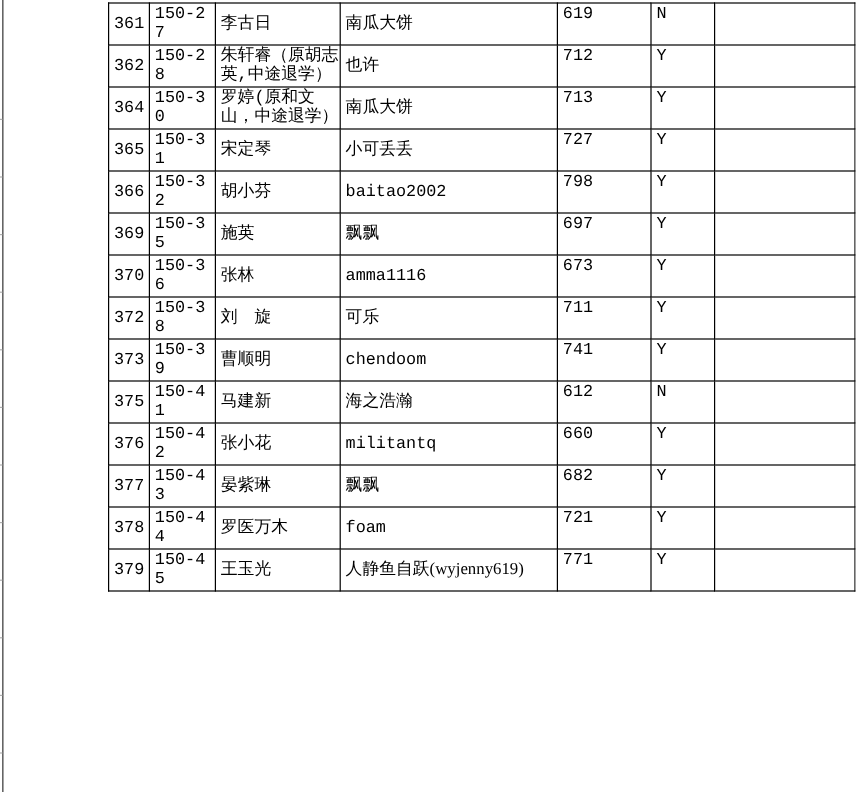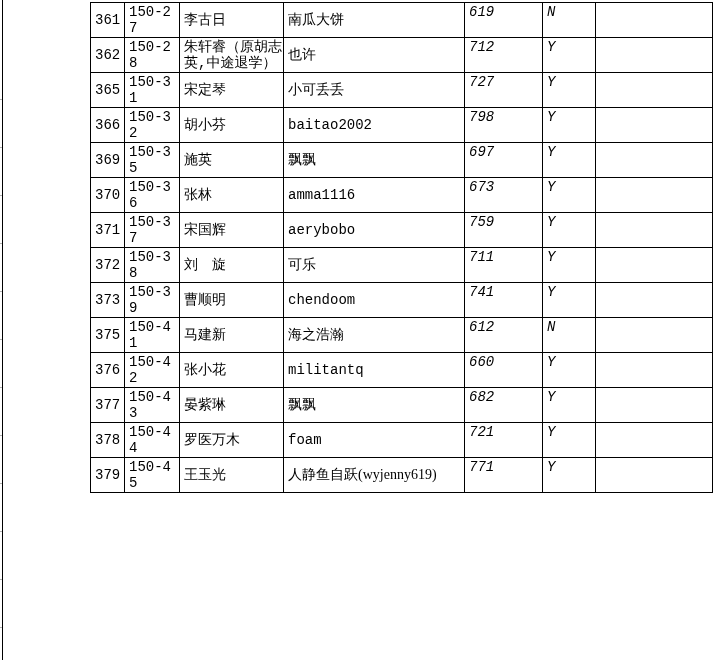--- a/index.html
+++ b/index.html
@@ -28,21 +28,21 @@
   table.sheet td{
     border:1px solid #000000;
     padding:1px 1px 1px 4px;
     font-size:14px;line-height:16px;
     color:#000000;
     overflow:hidden;
     word-break:break-all;
   }
   tr.sheet-row{height:20px;padding-left:18px;}
   td.c-no,td.c-code,td.c-name,td.c-nick{vertical-align:middle;}
-  td.c-score,td.c-flag,td.c-empty{vertical-align:top;font-style:italic;}
+  td.c-score,td.c-flag,td.c-empty{vertical-align:top;}
   td.serif-latin{font-family:"Liberation Serif","DejaVu Serif",serif;}
 </style>
 </head>
 <body>
 
 <div class="left-edge-line"></div>
 <div class="left-spacer-column"></div>
 <div id="ticks">
     <div class="edge-tick" style="top: 99px;"></div>
     <div class="edge-tick" style="top: 147px;"></div>
@@ -81,20 +81,29 @@
       <tr class="sheet-row">
         <td class="c-no">362</td>
         <td class="c-code">150-28</td>
         <td class="c-name">朱轩睿（原胡志英,中途退学）</td>
         <td class="c-nick">也许</td>
         <td class="c-score">712</td>
         <td class="c-flag">Y</td>
         <td class="c-empty"></td>
       </tr>
       <tr class="sheet-row">
+        <td class="c-no">364</td>
+        <td class="c-code">150-30</td>
+        <td class="c-name">罗婷(原和文山，中途退学）</td>
+        <td class="c-nick">南瓜大饼</td>
+        <td class="c-score">713</td>
+        <td class="c-flag">Y</td>
+        <td class="c-empty"></td>
+      </tr>
+      <tr class="sheet-row">
         <td class="c-no">365</td>
         <td class="c-code">150-31</td>
         <td class="c-name">宋定琴</td>
         <td class="c-nick">小可丢丢</td>
         <td class="c-score">727</td>
         <td class="c-flag">Y</td>
         <td class="c-empty"></td>
       </tr>
       <tr class="sheet-row">
         <td class="c-no">366</td>
@@ -113,29 +122,20 @@
         <td class="c-score">697</td>
         <td class="c-flag">Y</td>
         <td class="c-empty"></td>
       </tr>
       <tr class="sheet-row">
         <td class="c-no">370</td>
         <td class="c-code">150-36</td>
         <td class="c-name">张林</td>
         <td class="c-nick">amma1116</td>
         <td class="c-score">673</td>
-        <td class="c-flag">Y</td>
-        <td class="c-empty"></td>
-      </tr>
-      <tr class="sheet-row">
-        <td class="c-no">371</td>
-        <td class="c-code">150-37</td>
-        <td class="c-name">宋国辉</td>
-        <td class="c-nick">aerybobo</td>
-        <td class="c-score">759</td>
         <td class="c-flag">Y</td>
         <td class="c-empty"></td>
       </tr>
       <tr class="sheet-row">
         <td class="c-no">372</td>
         <td class="c-code">150-38</td>
         <td class="c-name">刘　旋</td>
         <td class="c-nick">可乐</td>
         <td class="c-score">711</td>
         <td class="c-flag">Y</td>

